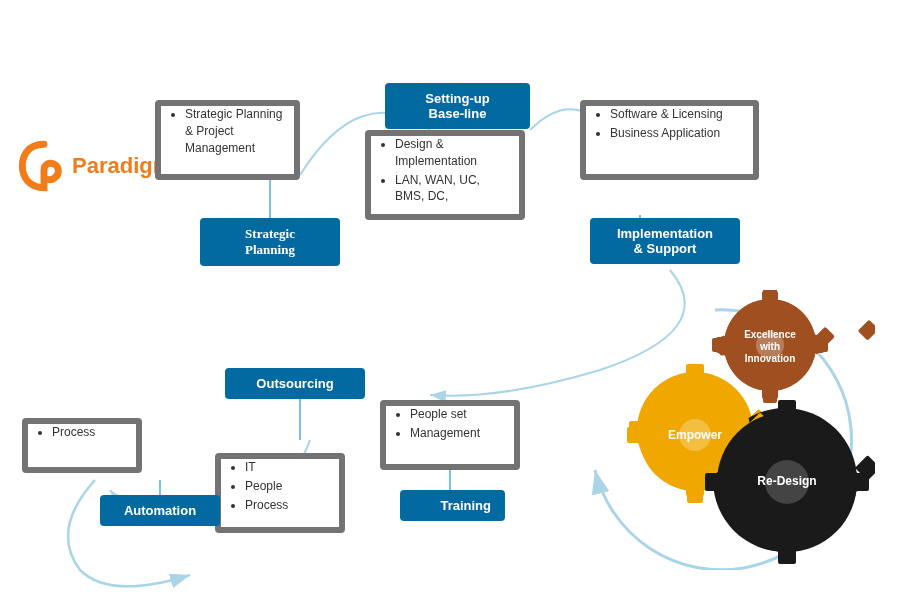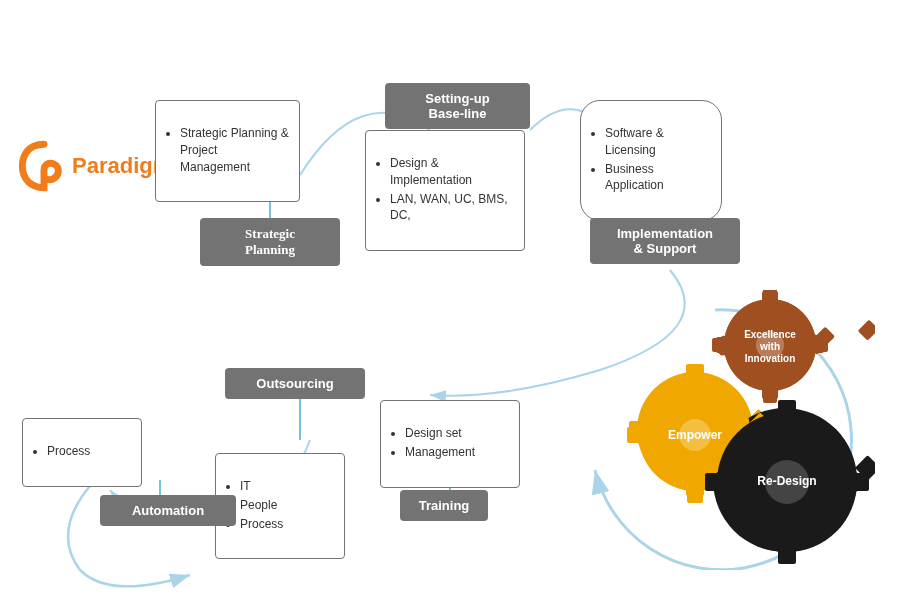--- a/index.html
+++ b/index.html
@@ -38,42 +38,42 @@
     }
     .logo-text span {
       color: #f07c1a;
       font-style: normal;
       font-weight: bold;
     }
 
     
     .box {
       position: absolute;
-      border: 1px solid #737373;
+      border: 6px solid #737373;
       border-radius: 4px;
-      padding: 24px 10px;
+      padding: 0 10px;
       font-size: 12px;
       color: #333;
       background: #fff;
     }
 
     .box ul {
       list-style: disc;
       padding-left: 14px;
     }
 
     .box ul li {
       margin-bottom: 2px;
       line-height: 1.4;
     }
 
     
     .label-box {
       position: absolute;
-      background: #737373;
+      background: #0369a1;
       color: #fff;
       border-radius: 4px;
       padding: 8px 14px;
       font-size: 13px;
       font-weight: bold;
       text-align: center;
       white-space: nowrap;
     }
 
     
@@ -143,21 +143,21 @@
     Setting-up<br>Base-line
   </div>
 
   <div class="box" style="left: 365px; top: 130px; width: 160px; min-height: 90px;">
     <ul>
       <li>Design &amp; Implementation</li>
       <li>LAN, WAN, UC, BMS, DC,</li>
     </ul>
   </div>
 
-  <div class="box" style="left: 580px; top: 100px; width: 142px; min-height: 80px; border-radius: 20px;">
+  <div class="box" style="left: 580px; top: 100px; width: 179px; min-height: 80px;">
     <ul>
       <li>Software &amp; Licensing</li>
       <li>Business Application</li>
     </ul>
   </div>
 
   <div class="label-box" style="left: 590px; top: 218px; width: 150px; white-space: normal; text-align: center;">
     Implementation<br>&amp; Support
   </div>
 
@@ -166,32 +166,32 @@
   </div>
 
   <div class="box" style="left: 215px; top: 405px; width: 130px; min-height: 80px; margin-top: 48px;">
     <ul>
       <li>IT</li>
       <li>People</li>
       <li>Process</li>
     </ul>
   </div>
 
-  <div class="label-box" style="left: 400px; top: 490px; width: 88px;">
+  <div class="label-box" style="left: 400px; top: 490px; width: 105px; text-align: right;">
     Training
   </div>
 
   <div class="box" style="left: 380px; top: 400px; width: 140px; min-height: 70px;">
     <ul>
-      <li>Design set</li>
+      <li>People set</li>
       <li>Management</li>
     </ul>
   </div>
 
-  <div class="label-box" style="left: 100px; top: 495px; width: 136px;">
+  <div class="label-box" style="left: 100px; top: 495px; width: 120px;">
     Automation
   </div>
 
   <div class="box" style="left: 22px; top: 418px; width: 120px; min-height: 55px;">
     <ul>
       <li>Process</li>
     </ul>
   </div>
 
   <svg style="position:absolute; top:290px; left:555px; width:320px; height:280px;" viewBox="0 0 320 280">

